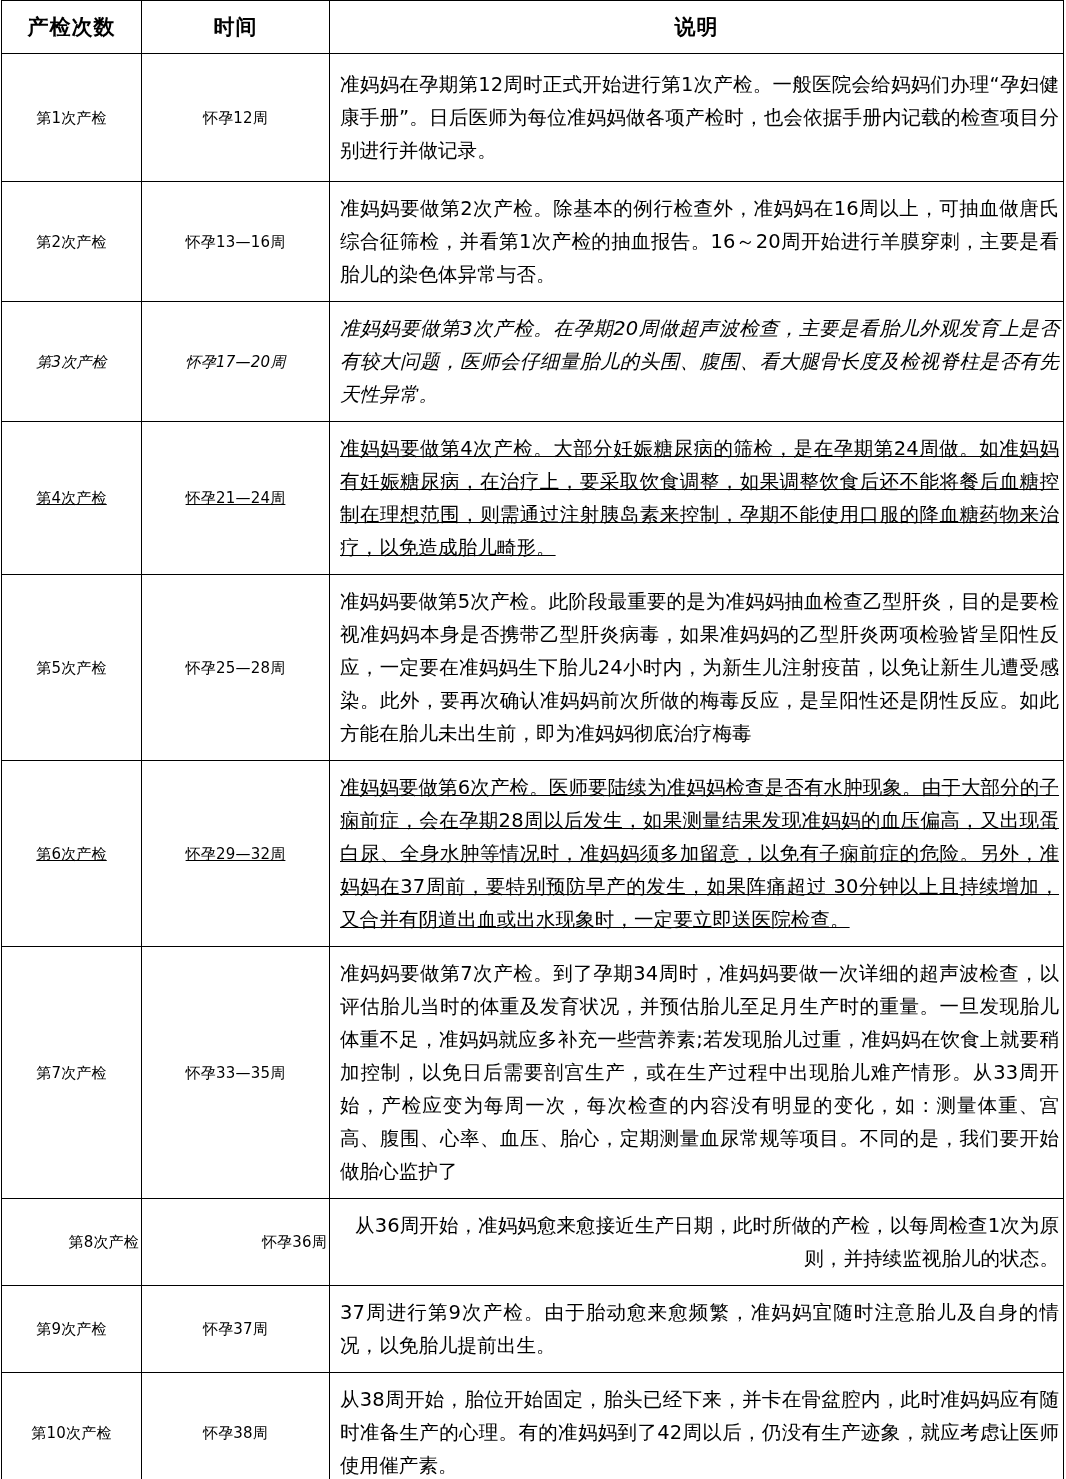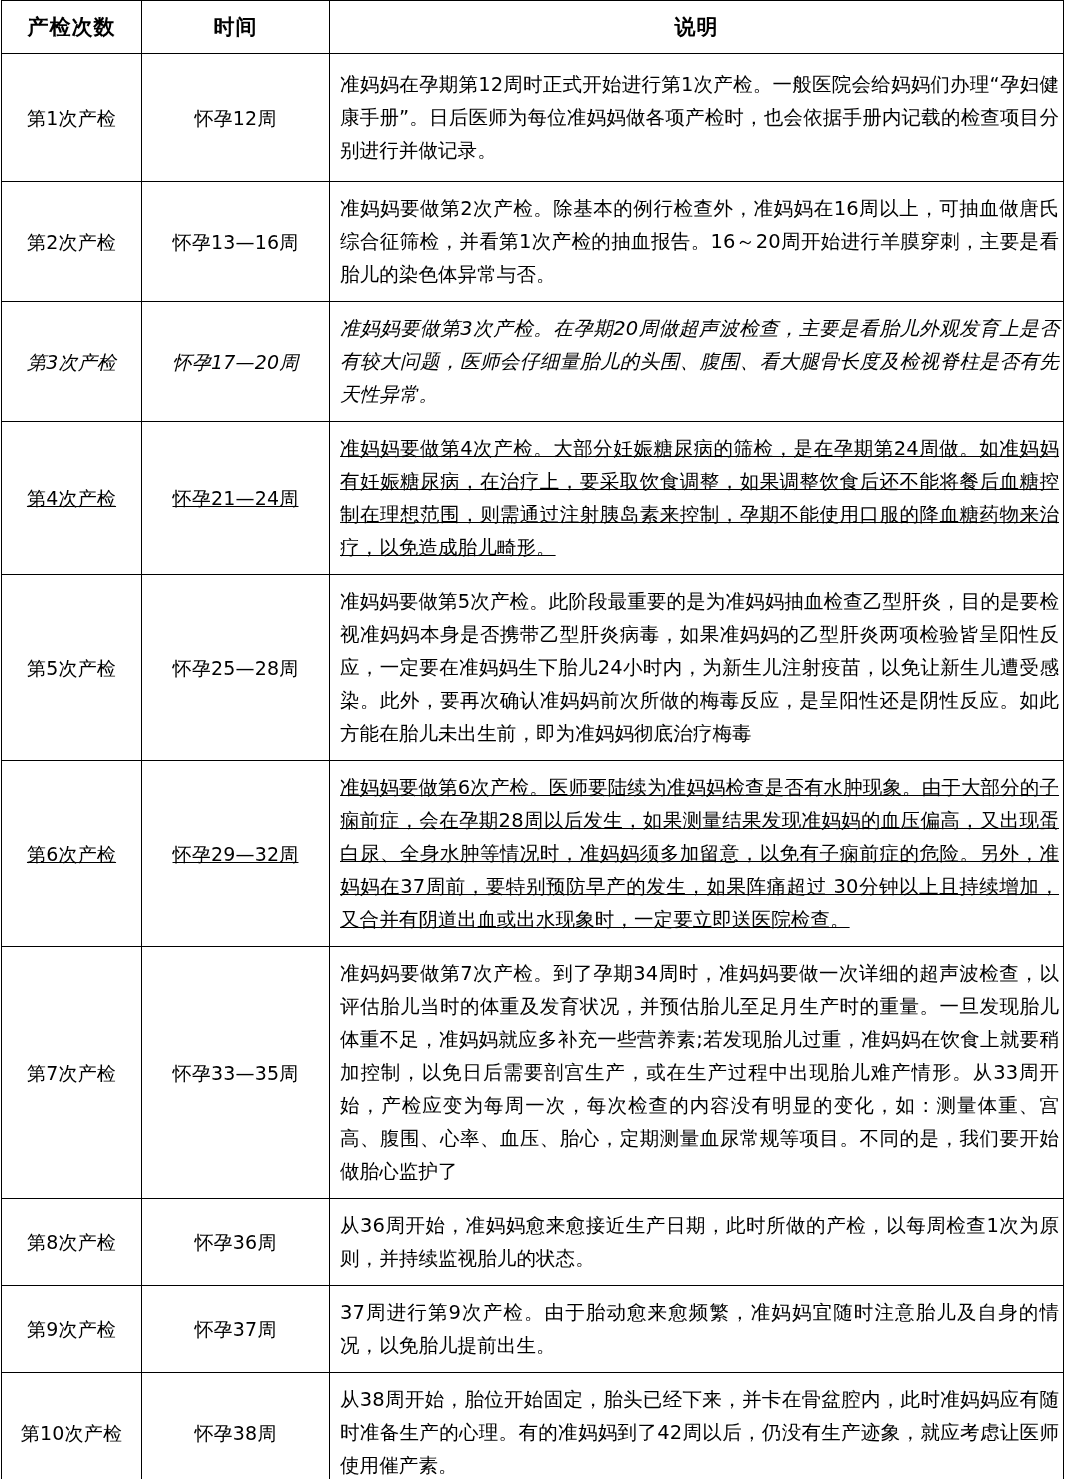--- a/index.html
+++ b/index.html
@@ -56,21 +56,21 @@
     margin-top: 40px;
   }
   thead th.head-desc {
     letter-spacing: 1px;
   }
 
   
   td.cell-visit,
   td.cell-time {
     text-align: center;
-    font-size: 19px;
+    font-size: 15px;
     line-height: 26px;
     letter-spacing: 0.2px;
     white-space: nowrap;
     padding: 4px 2px;
   }
 
   td.cell-desc {
     text-align: justify;
     text-justify: inter-ideograph;
     font-size: 19.5px;
@@ -81,21 +81,21 @@
   }
 
   
   tr[data-row="1"]  td { height: 128px; }
   tr[data-row="2"]  td { height: 113px; }
   tr[data-row="3"]  td { height: 114px; font-style: italic; }
   tr[data-row="4"]  td { height: 142px; text-decoration: underline; }
   tr[data-row="5"]  td { height: 160px; }
   tr[data-row="6"]  td { height: 175px; text-decoration: underline; }
   tr[data-row="7"]  td { height: 237px; }
-  tr[data-row="8"]  td { height: 86px; }
+  tr[data-row="8"]  td { height: 86px; text-align: right; }
   tr[data-row="9"]  td { height: 86px; }
   tr[data-row="10"] td { height: 120px; }
 </style>
 </head>
 <body>
 
 <div class="sheet">
 
   <table class="prenatal-table">
     <colgroup>

